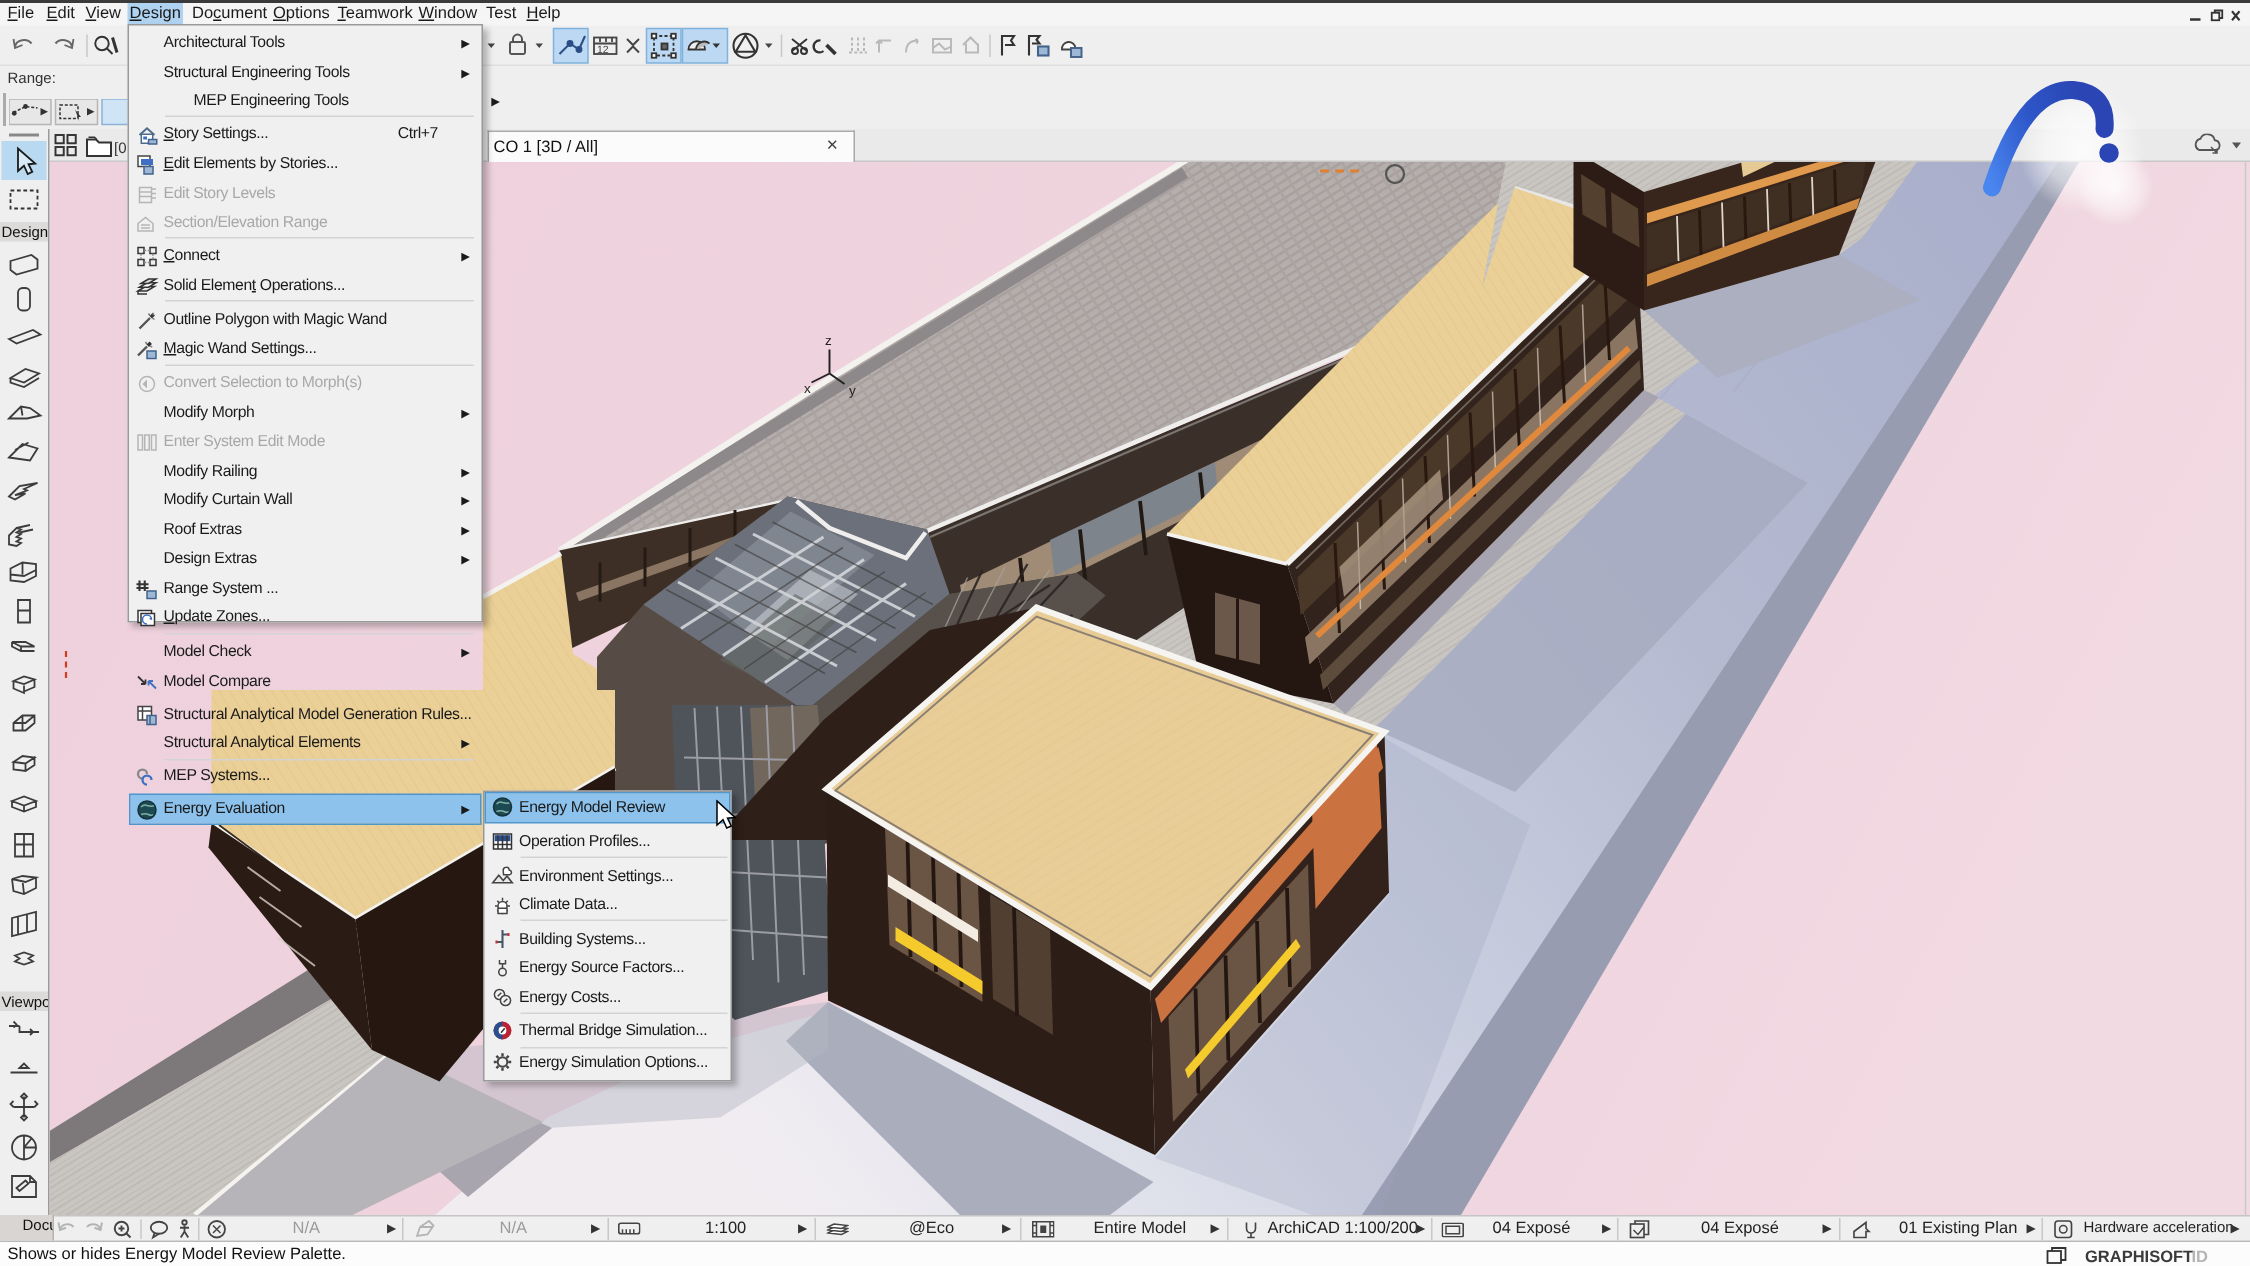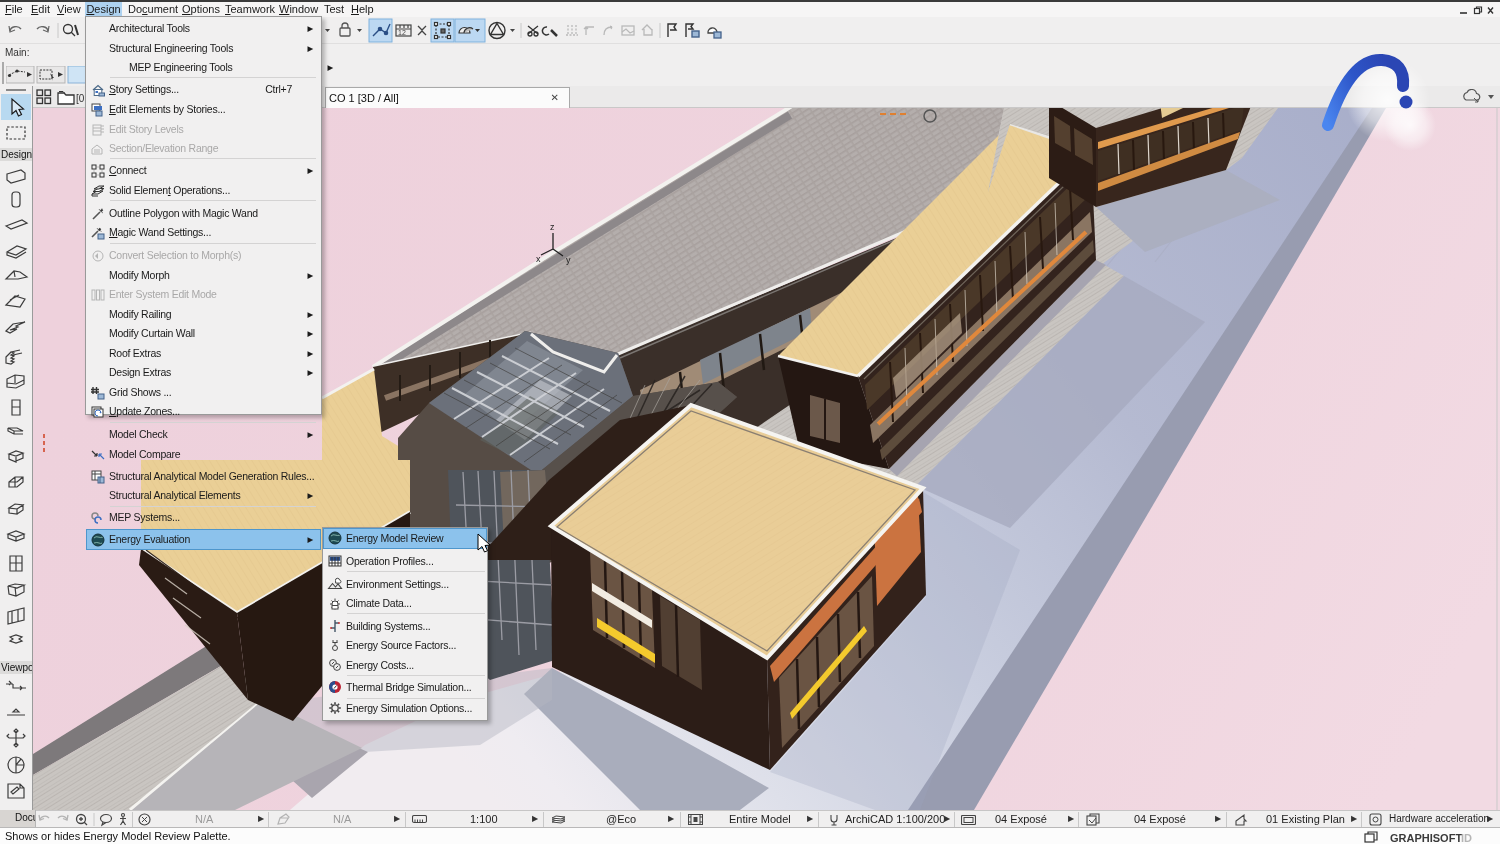--- a/index.html
+++ b/index.html
@@ -349,21 +349,21 @@
         <path d="M686 20 V7 h7 l-2 2.5 2 2.5 h-5"></path>
         <rect x="692" y="14" width="7" height="6" fill="#9db8d6" stroke="#44628a"></rect>
       </g>
     <g fill="none" stroke="#444" stroke-width="1.3">
         <path d="M708 16 a4.5 4.5 0 1 1 9-1 a3.5 3.5 0 0 1 0 1z" fill="#fff"></path>
         <rect x="714" y="15" width="7" height="6" fill="#9db8d6" stroke="#44628a"></rect>
       </g>
    </svg>
   </div>
   <div class="abs" id="toolbar2">
-    <span class="abs" style="left:5px;top:3px;font-size:10px;color:#333;">Main:</span>
+    <span class="abs" style="left:5px;top:3px;font-size:10px;color:#333;">Range:</span>
     <span class="abs" style="left:2px;top:18px;width:2px;height:22px;background:#aaa;"></span>
     <svg class="abs" style="left:6px;top:22px;" width="80" height="20" viewBox="0 0 80 20">
       <rect x="0" y="0" width="28" height="17" fill="#e8e7e7" stroke="#b5b5b5"></rect>
       <path d="M3 9 l8-4 8 1" fill="none" stroke="#333" stroke-dasharray="2 1.2"></path>
       <circle cx="3.5" cy="9.5" r="1.6" fill="#333"></circle>
       <circle cx="11" cy="5" r="1.6" fill="#333"></circle>
       <path d="M21 6 l5 2.5 -5 2.5z" fill="#333"></path>
       <rect x="31" y="0" width="28" height="17" fill="#e8e7e7" stroke="#b5b5b5"></rect>
       <rect x="34" y="4" width="12" height="9" fill="none" stroke="#333" stroke-dasharray="2 1.2"></rect>
       <path d="M44 7 l4 5 -2.5 0 1.5 3" fill="#333"></path>
@@ -697,21 +697,21 @@
     </div>
     <div class="it" style="top:346px;">
       <span class="txt">Design Extras</span>
       <span class="sub">▶</span>
     </div>
     <div class="it" style="top:366px;">
       <svg class="ico" viewBox="0 0 16 16">
         <path d="M3 2 v7 M6.5 2 v7 M1 4.5 h8 M1 7 h8" stroke="#333" stroke-width="1.4"></path>
         <rect x="8" y="9" width="6" height="5" fill="#9db8d6" stroke="#44628a"></rect>
       </svg>
-      <span class="txt">Grid Shows ...</span>
+      <span class="txt">Range System ...</span>
     </div>
     <div class="it" style="top:385px;">
       <svg class="ico" viewBox="0 0 16 16">
         <rect x="2" y="3" width="9" height="8" fill="#fff" stroke="#333"></rect>
         <rect x="4" y="5" width="9" height="8" fill="#fff" stroke="#333"></rect>
         <path d="M8 12 a3 3 0 1 1 3-3" fill="none" stroke="#3d6fc2"></path>
         <path d="M11 7.5 l0 2 -1.6-1z" fill="#3d6fc2"></path>
       </svg>
       <span class="txt"><u>U</u>pdate Zones...</span>
     </div>

